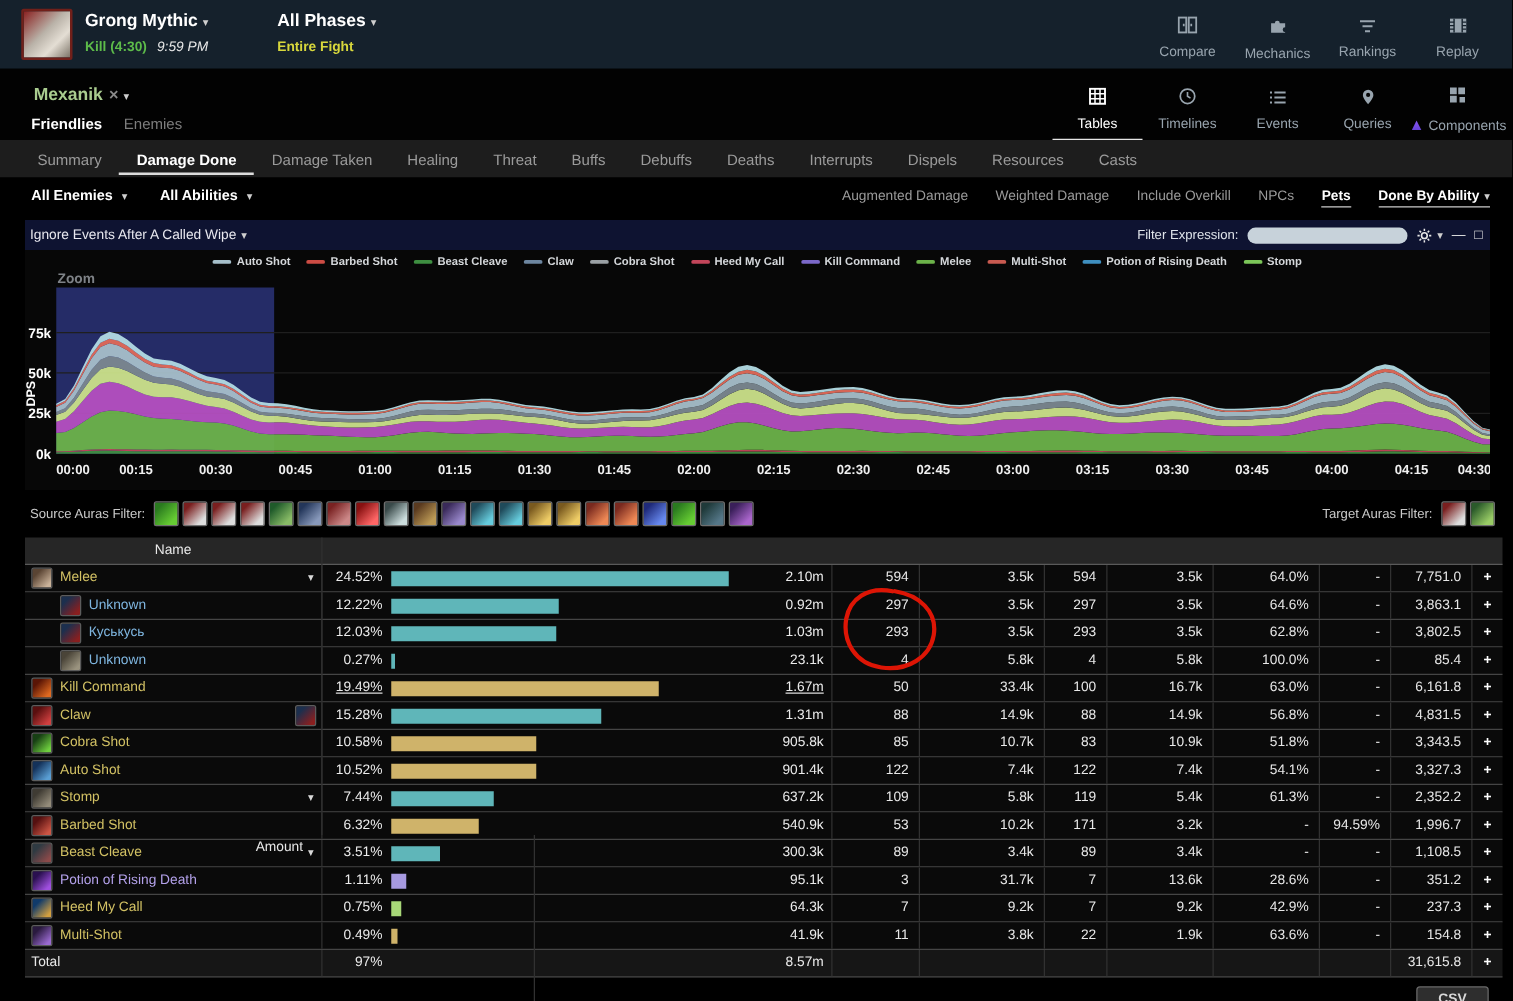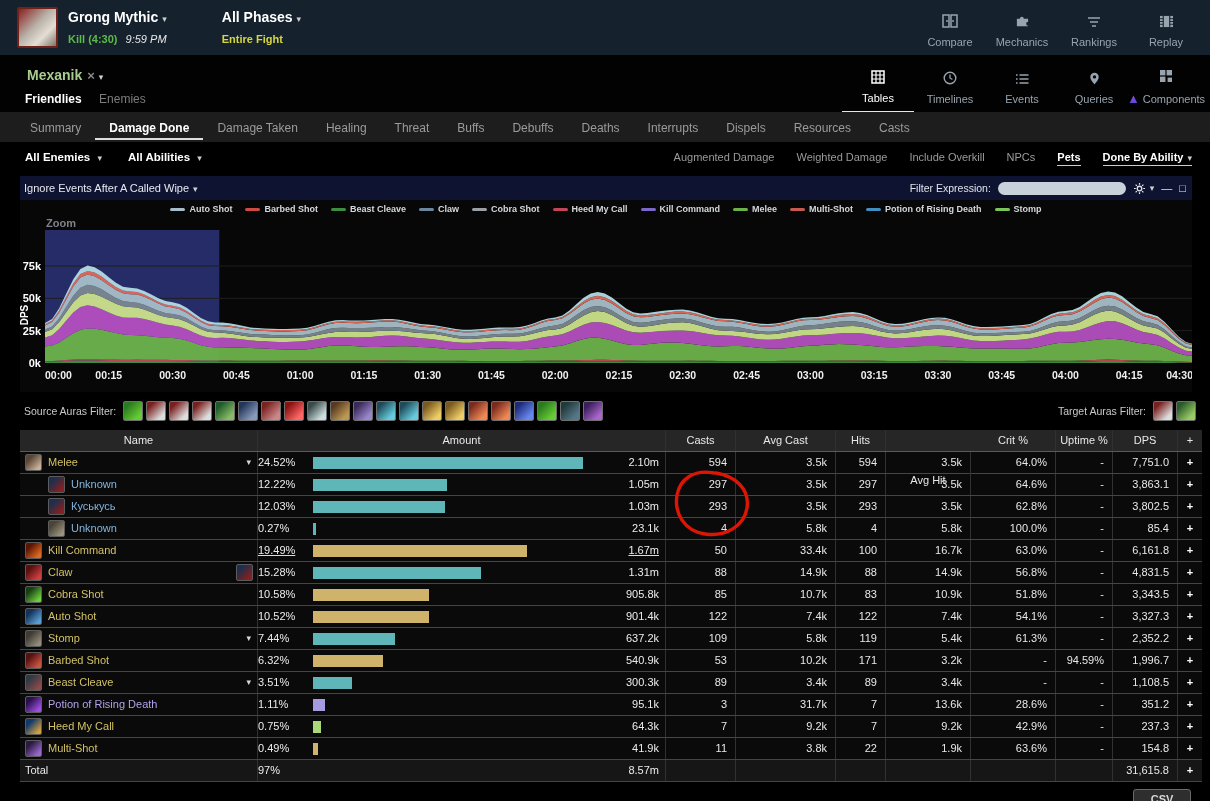--- a/index.html
+++ b/index.html
@@ -66,38 +66,38 @@
 
   
   .auras{position:absolute;left:0;top:397px;width:1210px;height:30px;}
   .aurarow{position:absolute;display:flex;align-items:center;gap:3px;}
   .auralabel{color:#c9c9c9;font-size:10.5px;margin-right:4px;}
   .aura{width:20px;height:20px;border:1px solid #6f6f6f;border-radius:2px;cursor:pointer;}
 
   
   .dtable{position:absolute;left:20px;top:430px;width:1182px;font-size:11px;}
   .trow{display:flex;height:22px;line-height:21px;border-bottom:1px solid #454545;background:#0a0a0a;}
-  .trow.header{background:#262626;border-bottom:1px solid #5a5a5a;height:22px;}
+  .trow.header{background:#262626;border-bottom:1px solid #5a5a5a;height:22px;flex-direction:column;}
   .trow.header .tcell{color:#e8e8e8;text-align:center;font-weight:normal;}
   .trow.total{background:#161616;}
   .tcell{border-right:1px solid #313131;height:100%;overflow:hidden;white-space:nowrap;}
   .tcell:last-child{border-right:none;}
   .tcell.num{text-align:right;padding-right:8px;color:#e8e8e8;}
   .tcell.plus{text-align:center;color:#fff;font-weight:bold;cursor:pointer;}
   .namecell{display:flex;align-items:center;padding-left:5px;position:relative;}
   .rowicon{width:17px;height:17px;border:1px solid #5c5c5c;border-radius:2px;margin-right:6px;flex:0 0 auto;}
   .nm{cursor:pointer;}
   .nm.ability{color:#d2c164;}
   .nm.link{color:#7fb6e0;}
   .nm.item{color:#b3a1ea;}
   .nm.plain{color:#e8e8e8;}
   .rowcaret{position:absolute;right:6px;color:#d8d8d8;font-size:9px;cursor:pointer;}
   .trailicon{position:absolute;right:4px;width:17px;height:17px;border:1px solid #5c5c5c;border-radius:2px;}
   .amountcell{display:flex;align-items:center;}
-  .pct{width:48px;text-align:left;color:#ececec;flex:0 0 auto;}
+  .pct{width:48px;text-align:right;color:#ececec;flex:0 0 auto;}
   .barzone{flex:1;height:12px;margin:0 6px 0 7px;position:relative;}
   .bar{height:12px;}
   .amtval{width:56px;text-align:right;padding-right:6px;color:#ececec;flex:0 0 auto;}
   .dim{color:#8a8a8a;}
   .dps{color:#c6e283;}
 
   
   .annot{position:absolute;left:672px;top:469px;width:82px;height:70px;pointer-events:none;}
 
   
@@ -411,21 +411,21 @@
       <div class="trow">
         <div class="tcell namecell" style="width: 238px; flex: 0 0 238px; padding-left: 28px;">
           <span class="rowicon" style="background: linear-gradient(135deg, rgb(28, 47, 78) 25%, rgb(138, 31, 31) 85%);"></span>
           <span class="nm link">Unknown</span>
         </div>
         <div class="tcell amountcell" style="width: 408px; flex: 0 0 408px;">
           <span class="pct">12.22%</span>
           <span class="barzone">
             <span class="bar" style="display: block; width: 46.3483%; background: rgb(95, 182, 185);"></span>
           </span>
-          <span class="amtval">1.05m</span>
+          <span class="amtval">0.92m</span>
         </div>
         <div class="tcell num" style="width: 70px; flex: 0 0 70px;">297</div>
         <div class="tcell num" style="width: 100px; flex: 0 0 100px;">3.5k</div>
         <div class="tcell num" style="width: 50px; flex: 0 0 50px;">297</div>
         <div class="tcell num" style="width: 85px; flex: 0 0 85px;">3.5k</div>
         <div class="tcell num" style="width: 85px; flex: 0 0 85px;">64.6%</div>
         <div class="tcell num dim" style="width: 57px; flex: 0 0 57px;">-</div>
         <div class="tcell num dps" style="width: 65px; flex: 0 0 65px;">3,863.1</div>
         <div class="tcell plus" style="width: 24px; flex: 0 0 24px;">+</div>
       </div>

